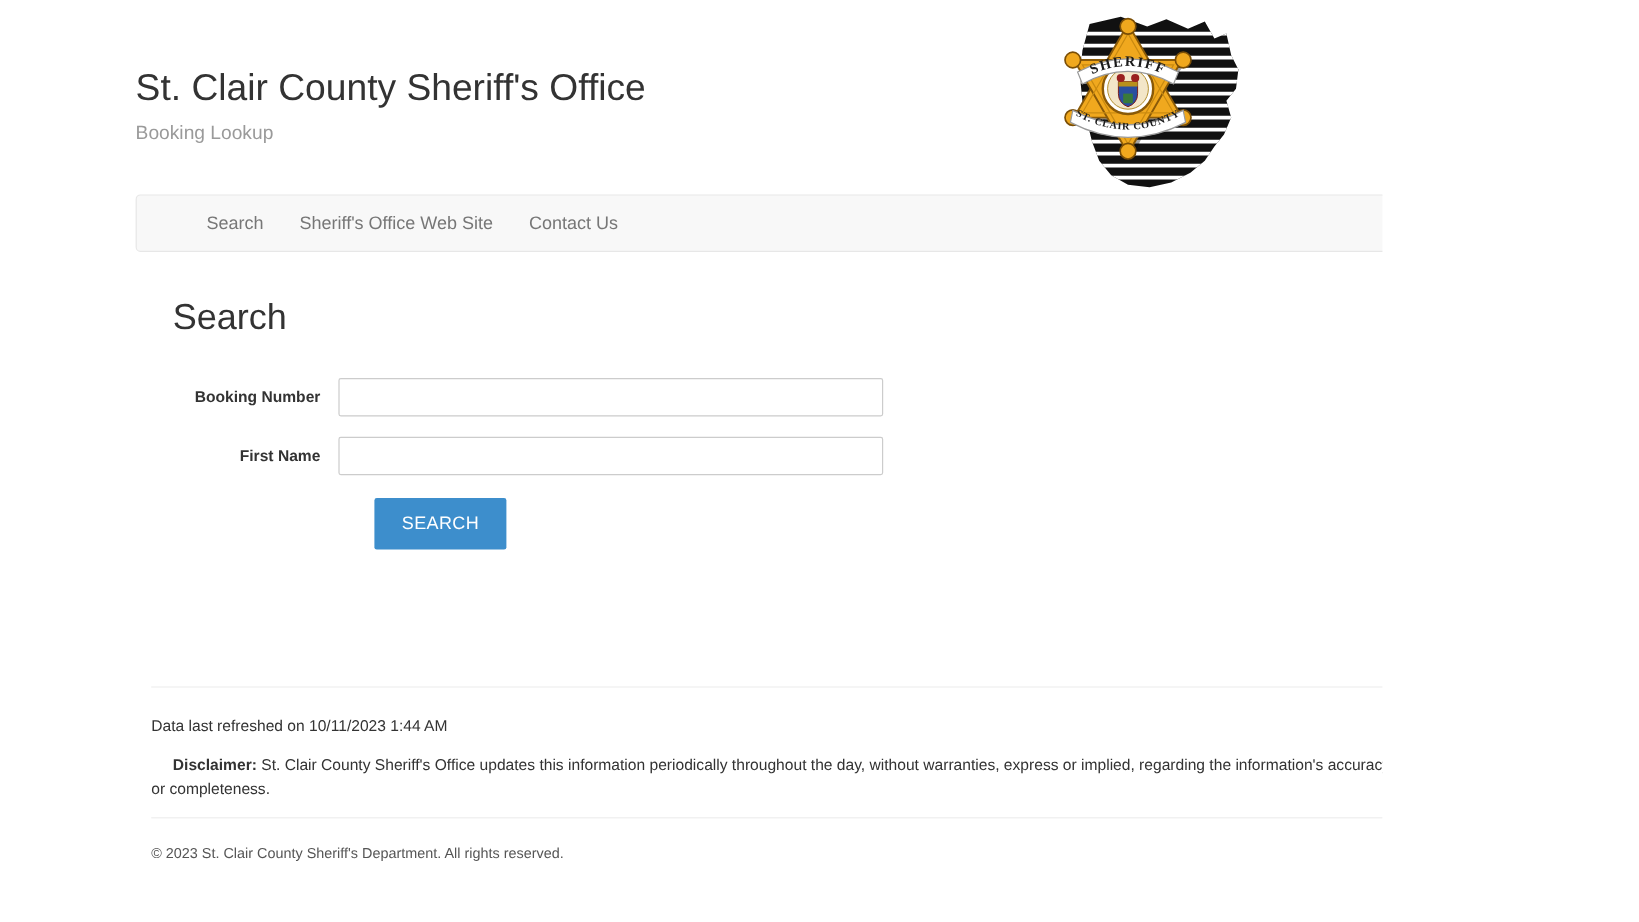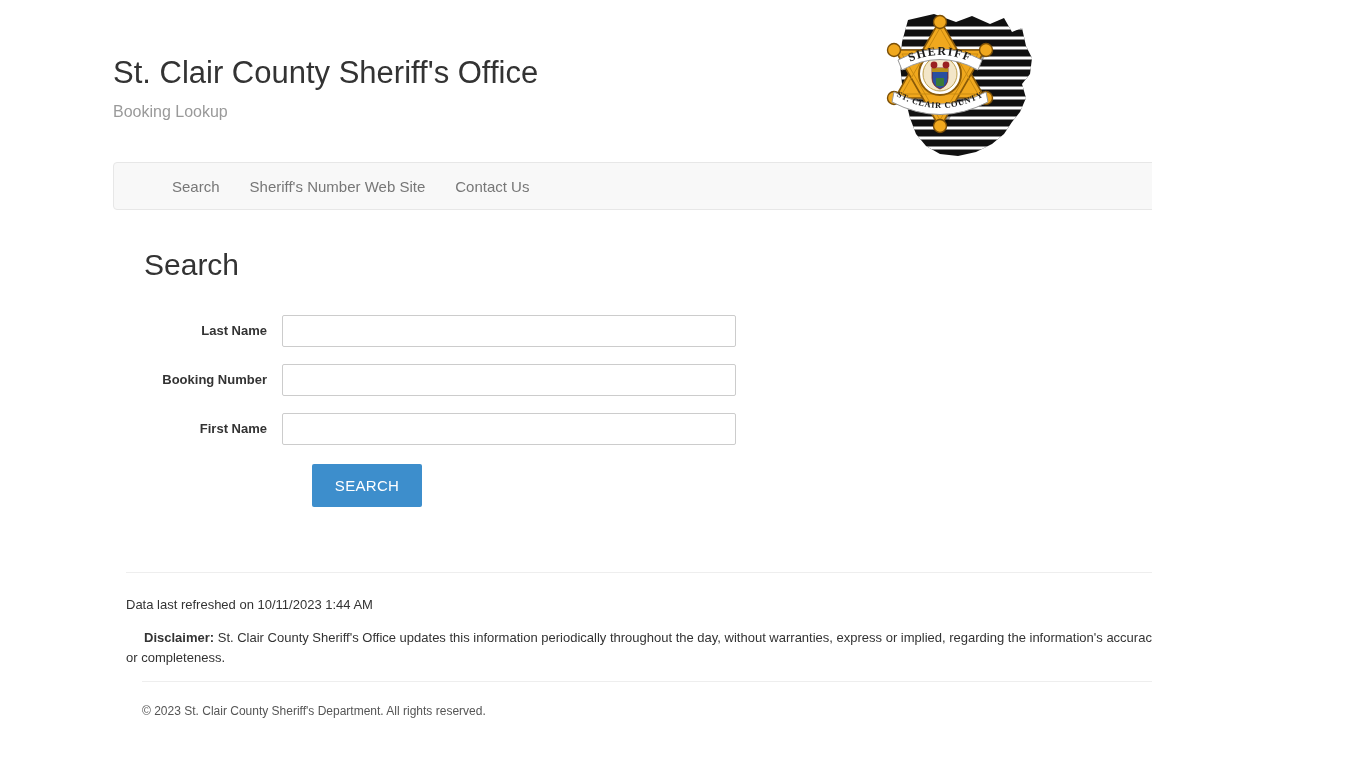--- a/index.html
+++ b/index.html
@@ -170,21 +170,21 @@
     margin: 14px 0 0 0;
     font-size: 13px;
     color: #333333;
     line-height: 20px;
     max-width: 1105px;
   }
   .disclaimer b { font-weight: bold; margin-left: 18px; }
 
   .footer-bottom {
     position: absolute;
-    left: 142px;
+    left: 126px;
     top: 681px;
     width: 1114px;
   }
   .copyright {
     margin: 0;
     padding-top: 21px;
     font-size: 12px;
     color: #555555;
     line-height: 16px;
   }
@@ -278,36 +278,32 @@
         </g>
       </g>
     </svg>
   </div>
 
   <nav class="navbar">
     <a class="nav-item" href="#">
       <span>Search</span>
     </a>
     <a class="nav-item" href="#">
-      <span>Sheriff's Number Web Site</span>
+      <span>Sheriff's Office Web Site</span>
     </a>
     <a class="nav-item" href="#">
       <span>Contact Us</span>
     </a>
   </nav>
 
   <div class="content">
     <h2 class="page-heading">Search</h2>
 
     <form class="form">
 
-      <div class="form-row">
-        <label class="form-label">Last Name</label>
-        <input class="form-control" type="text" placeholder="" value="" style="">
-      </div>
 
       <div class="form-row">
         <label class="form-label">Booking Number</label>
         <input class="form-control" type="text" placeholder="" value="" style="">
       </div>
 
       <div class="form-row">
         <label class="form-label">First Name</label>
         <input class="form-control" type="text" placeholder="" value="" style="">
       </div>

